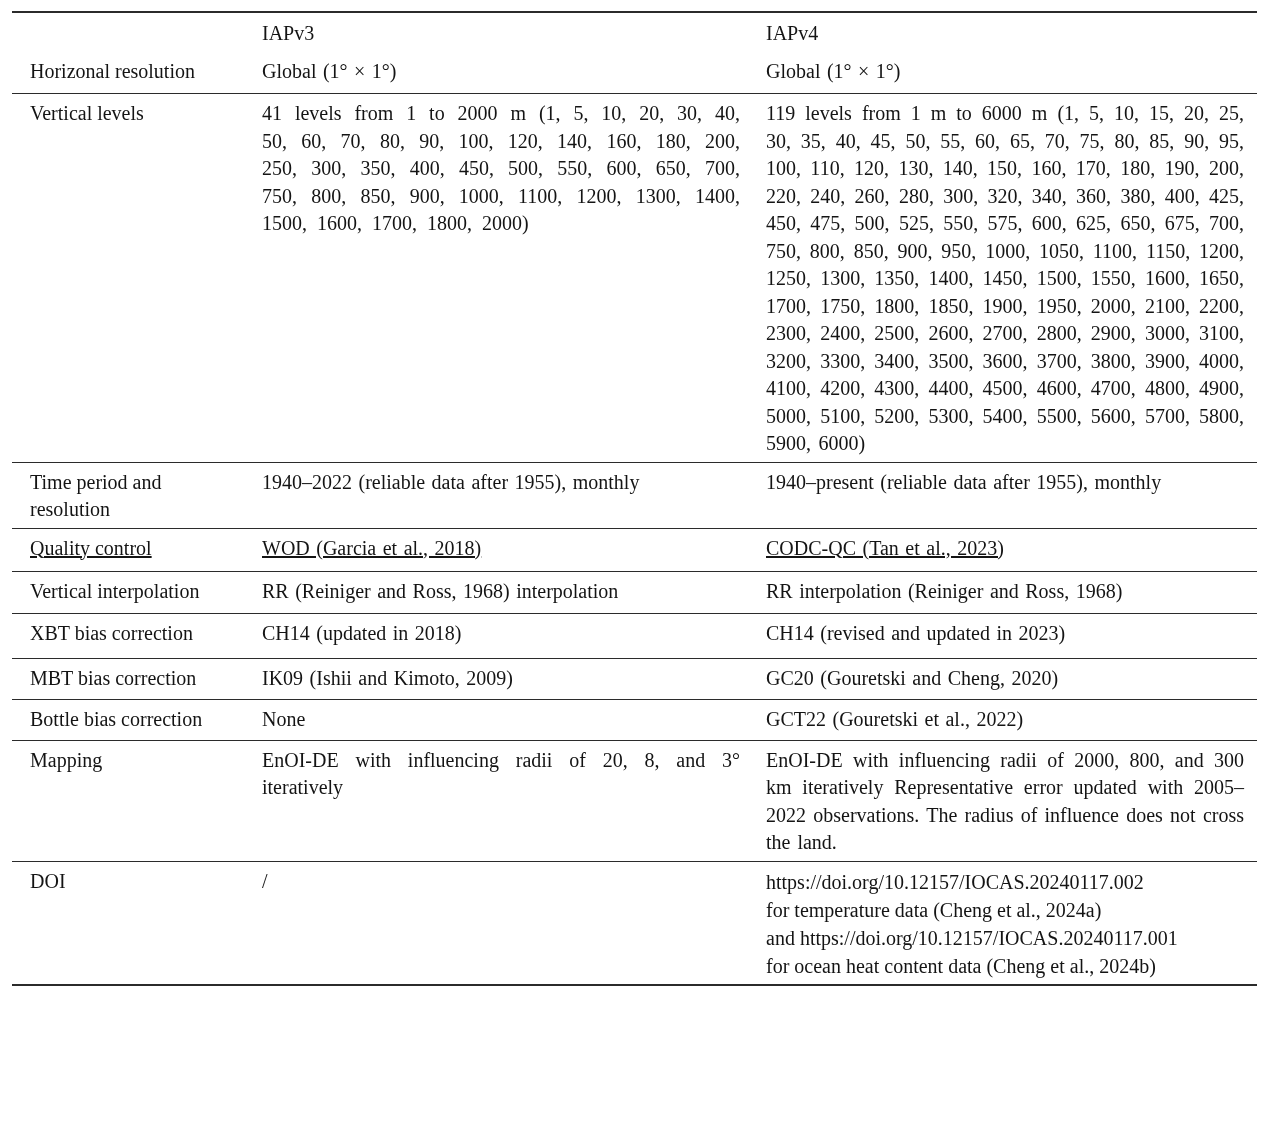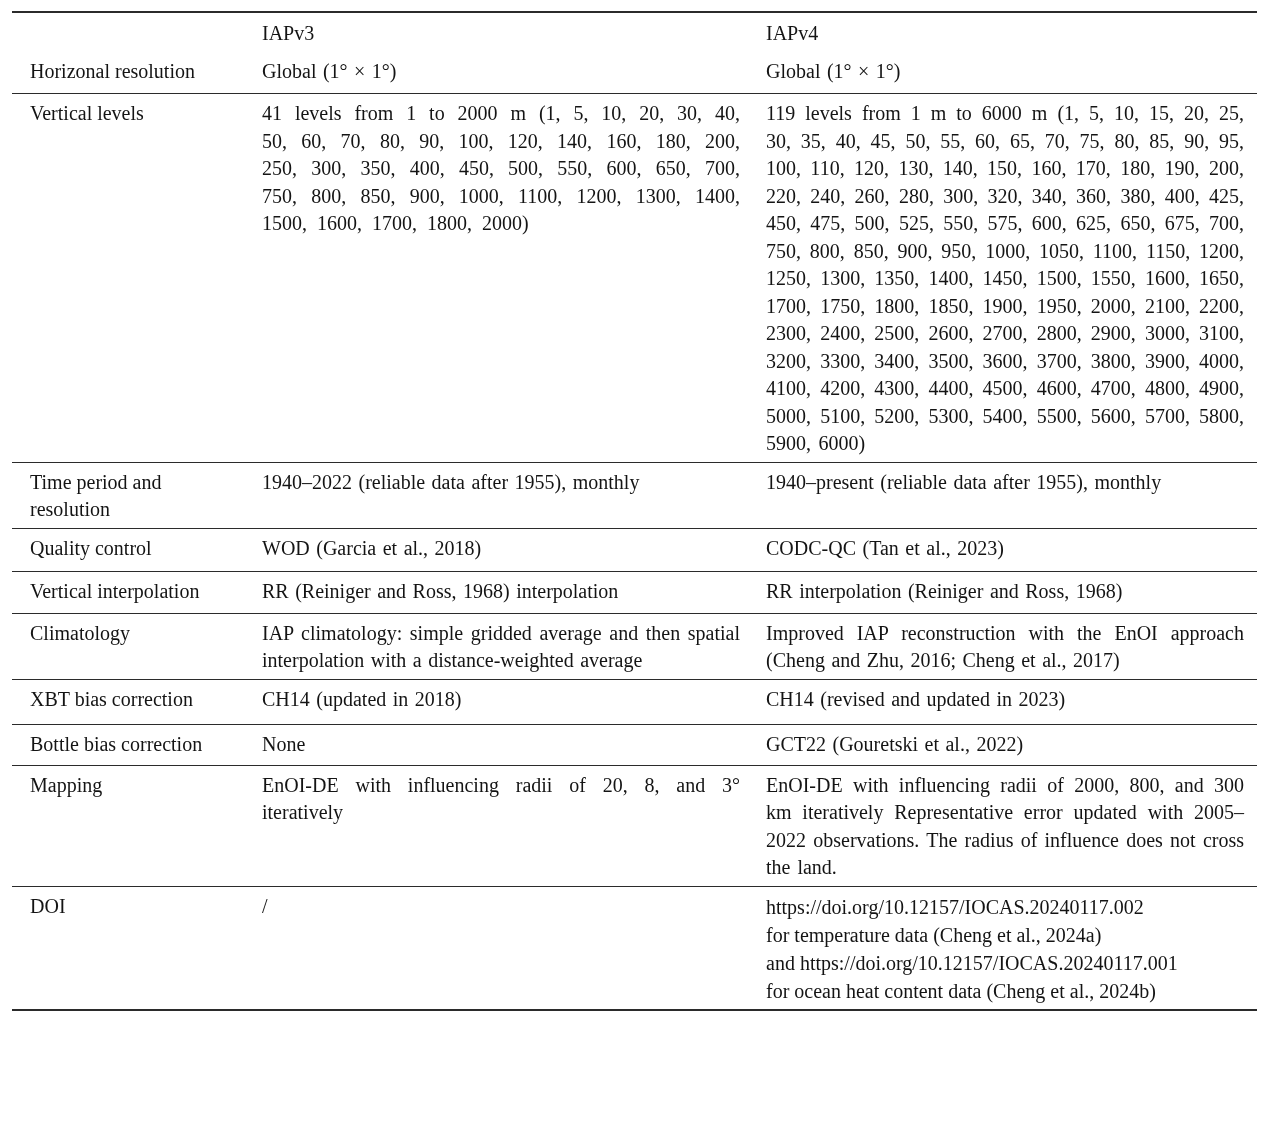--- a/index.html
+++ b/index.html
@@ -58,21 +58,21 @@
     white-space: pre-line;
     text-align: left;
     word-spacing: normal;
     line-height: 28px;
   }
   
   tr.hrow  { height: 36px; }
   tr.r0  { height: 42px; margin-top: 36px; }
   tr.r1  { height: 359px; }
   tr.r2  { height: 65px; margin-top: 32px; }
-  tr.r3  { height: 43px; }
+  tr.r3  { height: 43px; text-decoration: underline; }
   tr.r4  { height: 42px; }
   tr.r5  { height: 62px; }
   tr.r6  { height: 45px; }
   tr.r7  { height: 41px; }
   tr.r8  { height: 41px; }
   tr.r9  { height: 41px; }
   tr.r10 { height: 115px; }
   tr.r11 { height: 69px; }
   tr.r12 { height: 122px; }
 </style>
@@ -111,29 +111,29 @@
     <tr class="r3">
       <th class="rowlabel">Quality control</th>
       <td class="v3">WOD (Garcia et al., 2018)</td>
       <td class="v4">CODC-QC (Tan et al., 2023)</td>
     </tr>
     <tr class="r4">
       <th class="rowlabel">Vertical interpolation</th>
       <td class="v3">RR (Reiniger and Ross, 1968) interpolation</td>
       <td class="v4">RR interpolation (Reiniger and Ross, 1968)</td>
     </tr>
-    <tr class="r5">
-      <th class="rowlabel">Climatology</th>
-      <td class="v3">IAP climatology: simple gridded average and then spatial interpolation with a distance-weighted average</td>
-      <td class="v4">Improved IAP reconstruction with the EnOI approach (Cheng and Zhu, 2016; Cheng et al., 2017)</td>
-    </tr>
     <tr class="r6">
       <th class="rowlabel">XBT bias correction</th>
       <td class="v3">CH14 (updated in 2018)</td>
       <td class="v4">CH14 (revised and updated in 2023)</td>
+    </tr>
+    <tr class="r7">
+      <th class="rowlabel">MBT bias correction</th>
+      <td class="v3">IK09 (Ishii and Kimoto, 2009)</td>
+      <td class="v4">GC20 (Gouretski and Cheng, 2020)</td>
     </tr>
     <tr class="r9">
       <th class="rowlabel">Bottle bias correction</th>
       <td class="v3">None</td>
       <td class="v4">GCT22 (Gouretski et al., 2022)</td>
     </tr>
     <tr class="r10">
       <th class="rowlabel">Mapping</th>
       <td class="v3">EnOI-DE with influencing radii of 20, 8, and 3° iteratively</td>
       <td class="v4 map4">EnOI-DE with influencing radii of 2000, 800, and 300 km iteratively Representative error updated with 2005–2022 observations. The radius of influence does not cross the land.</td>

